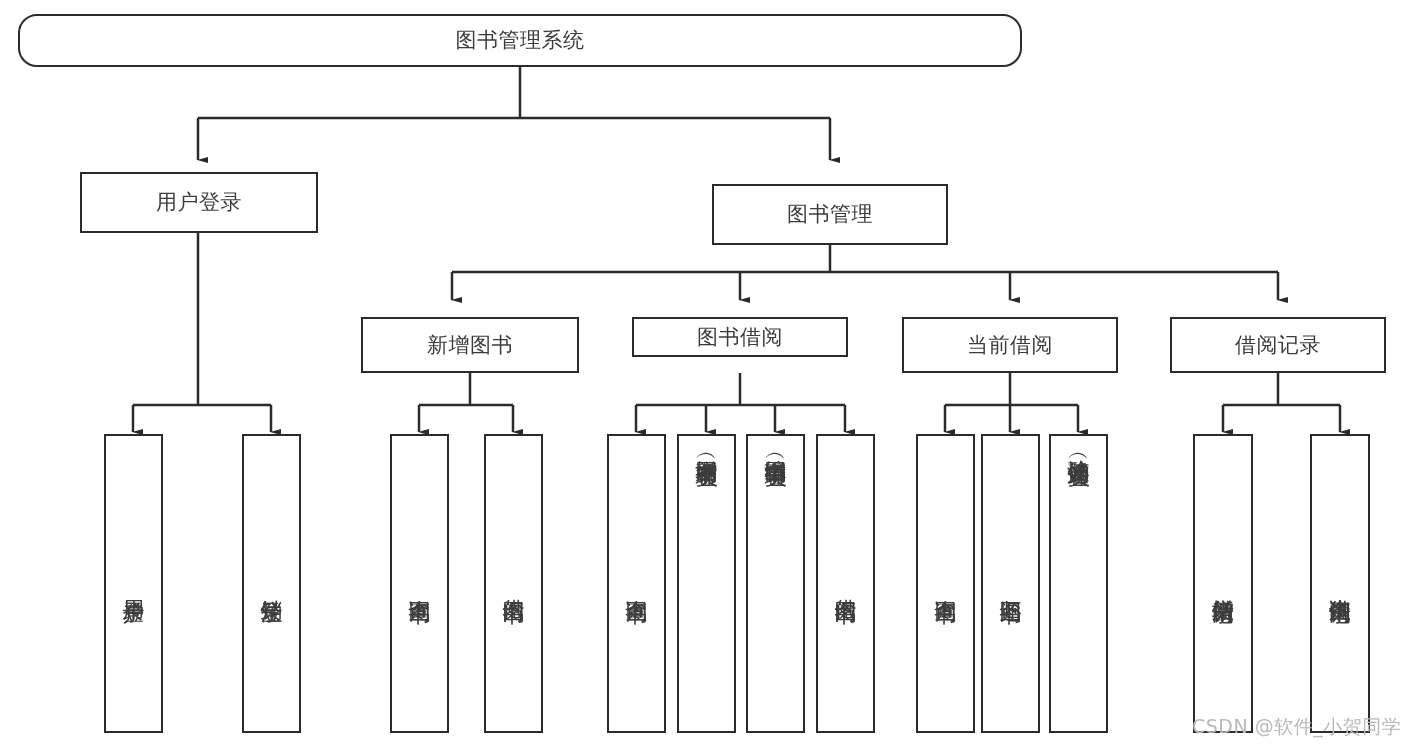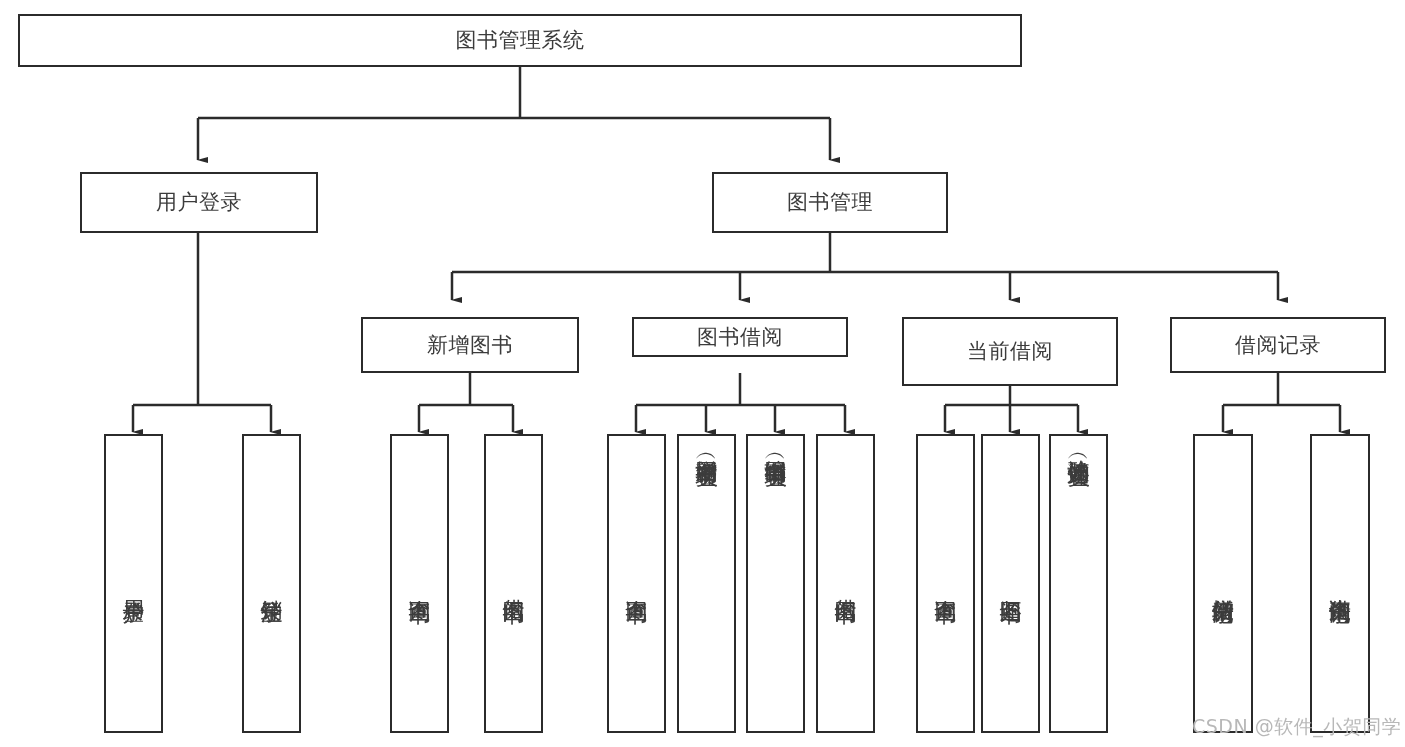--- a/index.html
+++ b/index.html
@@ -133,41 +133,41 @@
     </g>
 
     <g stroke="#2b2b2b" stroke-width="2.5" fill="none">
       <path d="M 1278 373 L 1278 405"></path>
       <path d="M 1223 405 L 1340 405"></path>
       <path d="M 1223 405 L 1223 432" marker-end="url(#arrowhead)"></path>
       <path d="M 1340 405 L 1340 432" marker-end="url(#arrowhead)"></path>
     </g>
   </svg>
 
-  <div class="node" style="left:18px; top:14px; width:1004px; height:53px;">
+  <div class="node" style="left:18px; top:14px; width:1004px; height:53px;border-radius:19px;">
     <span class="node-label">图书管理系统</span>
   </div>
 
   <div class="node" style="left:80px; top:172px; width:238px; height:61px;">
     <span class="node-label">用户登录</span>
   </div>
 
-  <div class="node" style="left:712px; top:172px; width:236px; height:61px;">
+  <div class="node" style="left:712px; top:184px; width:236px; height:61px;">
     <span class="node-label">图书管理</span>
   </div>
 
   <div class="node" style="left:361px; top:317px; width:218px; height:56px;">
     <span class="node-label">新增图书</span>
   </div>
 
   <div class="node" style="left:632px; top:317px; width:216px; height:40px;">
     <span class="node-label">图书借阅</span>
   </div>
 
-  <div class="node" style="left:902px; top:317px; width:216px; height:69px;">
+  <div class="node" style="left:902px; top:317px; width:216px; height:56px;">
     <span class="node-label">当前借阅</span>
   </div>
 
   <div class="node" style="left:1170px; top:317px; width:216px; height:56px;">
     <span class="node-label">借阅记录</span>
   </div>
 
   <div class="node vertical" style="left:104px; top:434px; width:59px; height:299px;">
     <span class="node-label">用户登录</span>
   </div>

